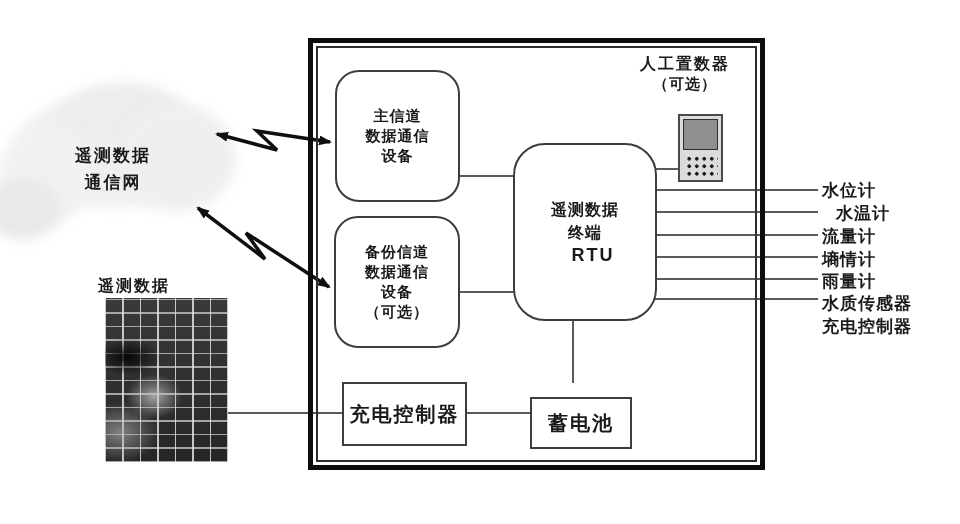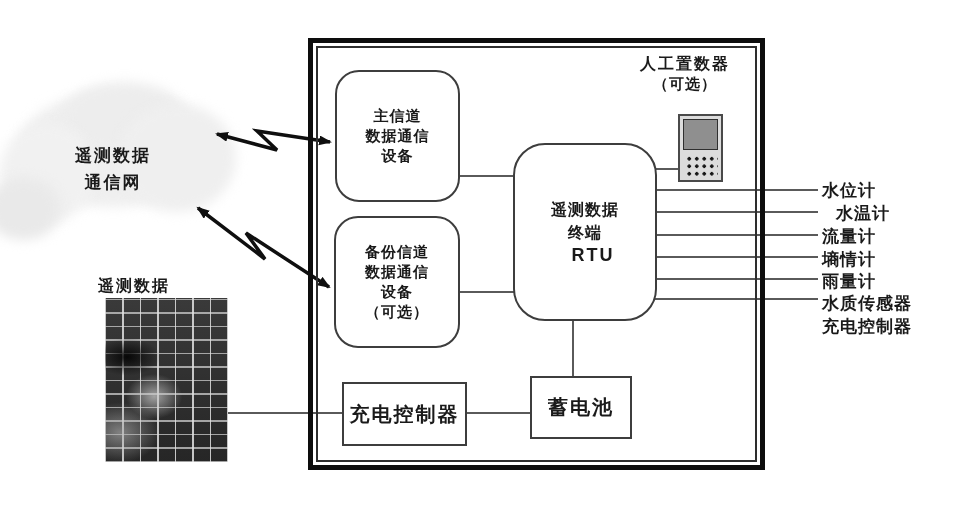--- a/index.html
+++ b/index.html
@@ -127,21 +127,21 @@
   <div class="node rounded rtu" style="left:513px;top:143px;width:144px;height:178px;border-radius:32px;">
     <div class="ln">遥测数据</div>
     <div class="ln">终端</div>
     <div class="ln ln-latin">RTU</div>
   </div>
 
   <div class="node plain" style="left:342px;top:382px;width:125px;height:64px;">
     <div>充电控制器</div>
   </div>
 
-  <div class="node plain" style="left:530px;top:376px;width:102px;height:63px;">
+  <div class="node plain" style="left:530px;top:397px;width:102px;height:52px;">
     <div>蓄电池</div>
   </div>
 
   <div class="device-label">
     <div>人工置数器</div>
     <div class="sub">（可选）</div>
   </div>
   <div class="device">
     <div class="device-screen"></div>
     <div class="device-keypad"></div>

